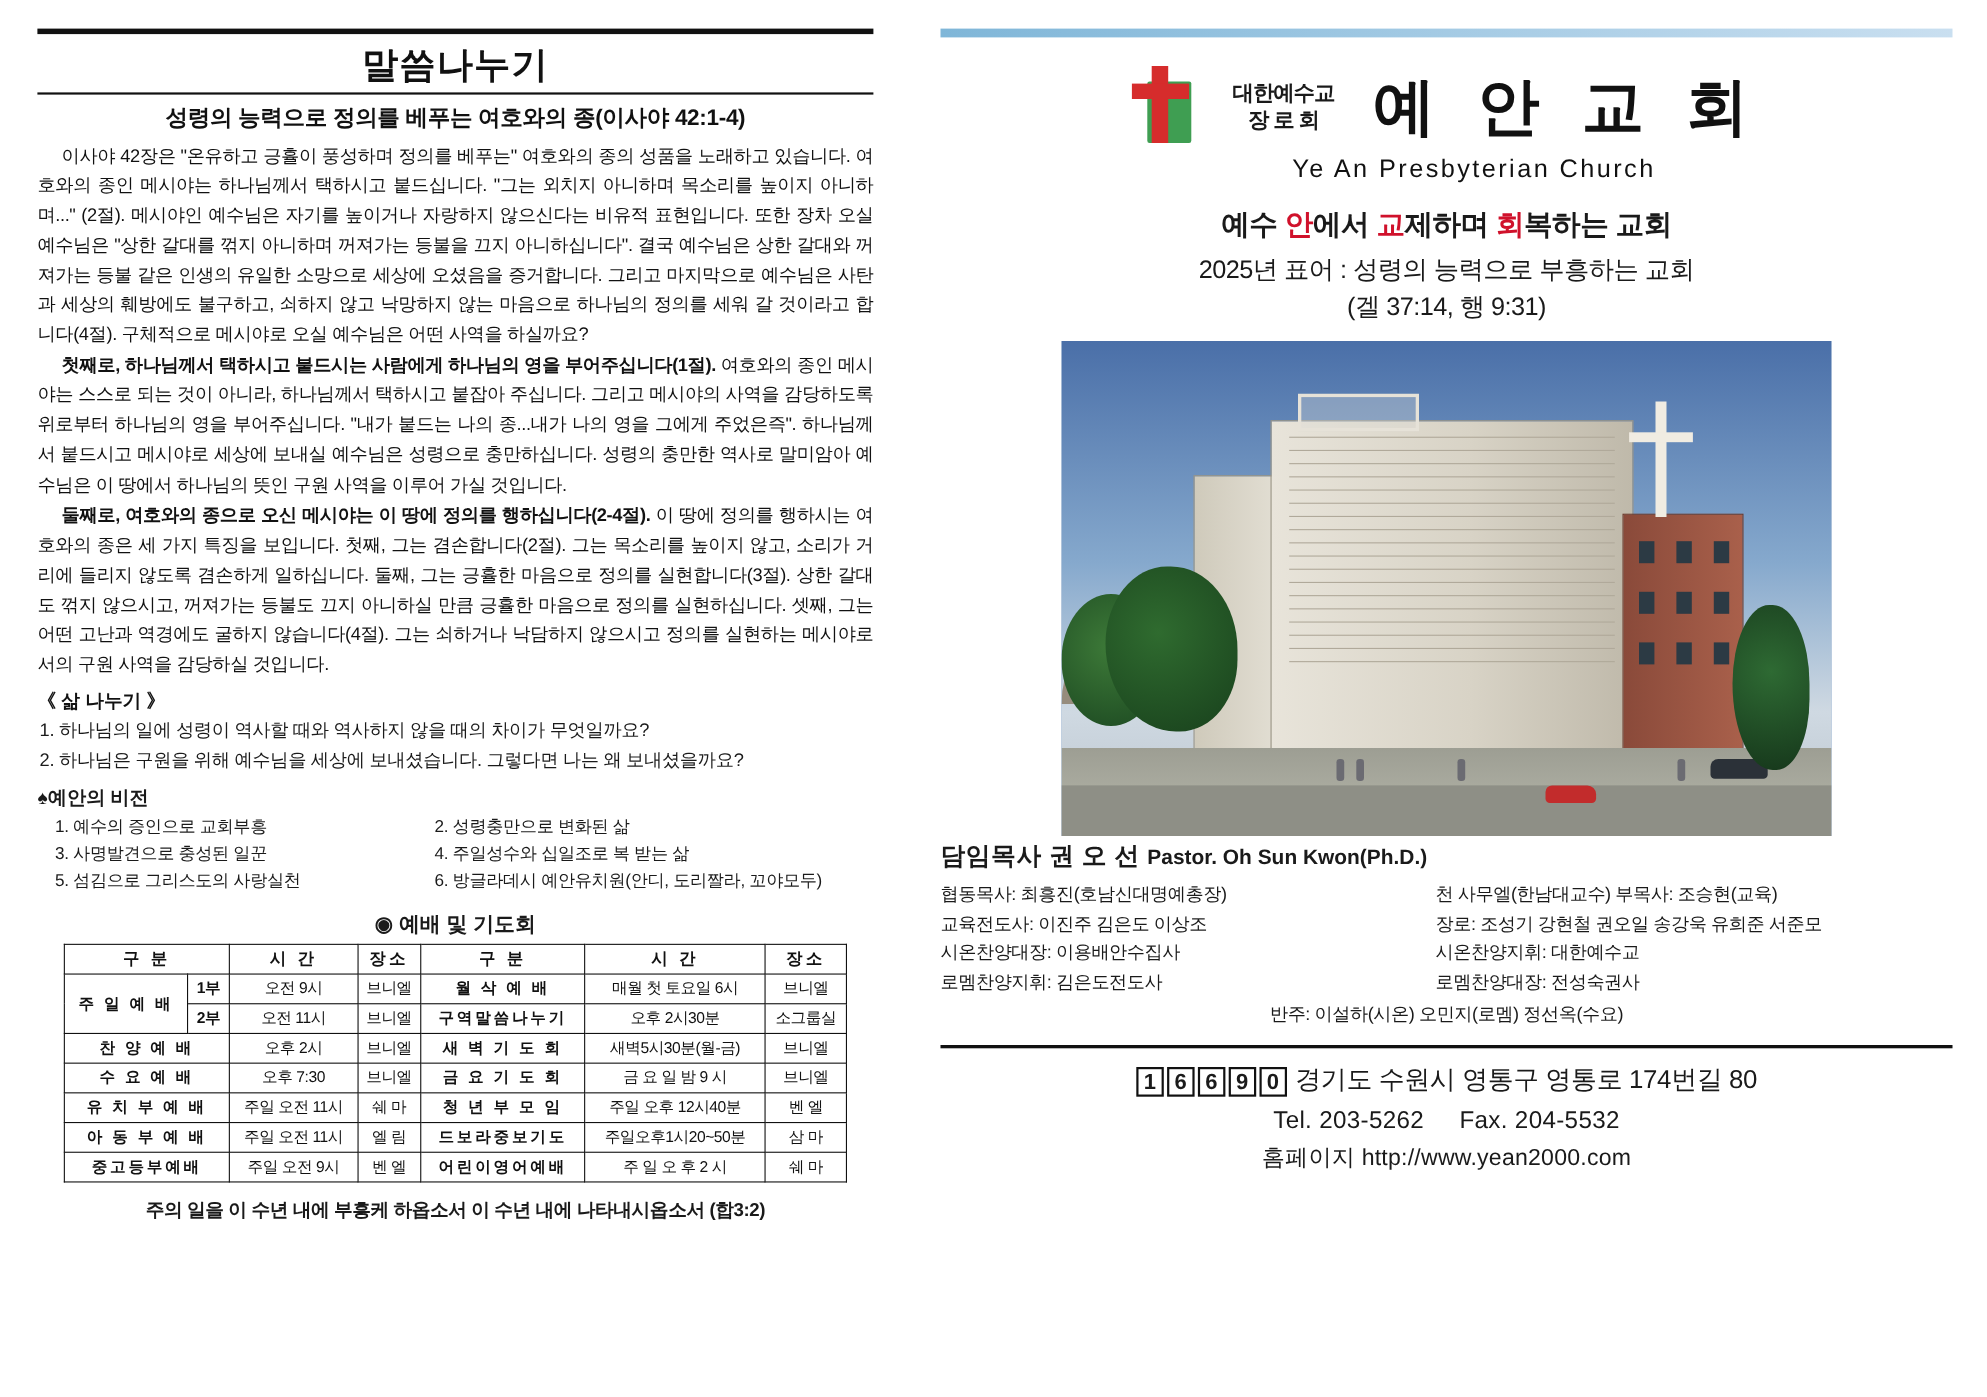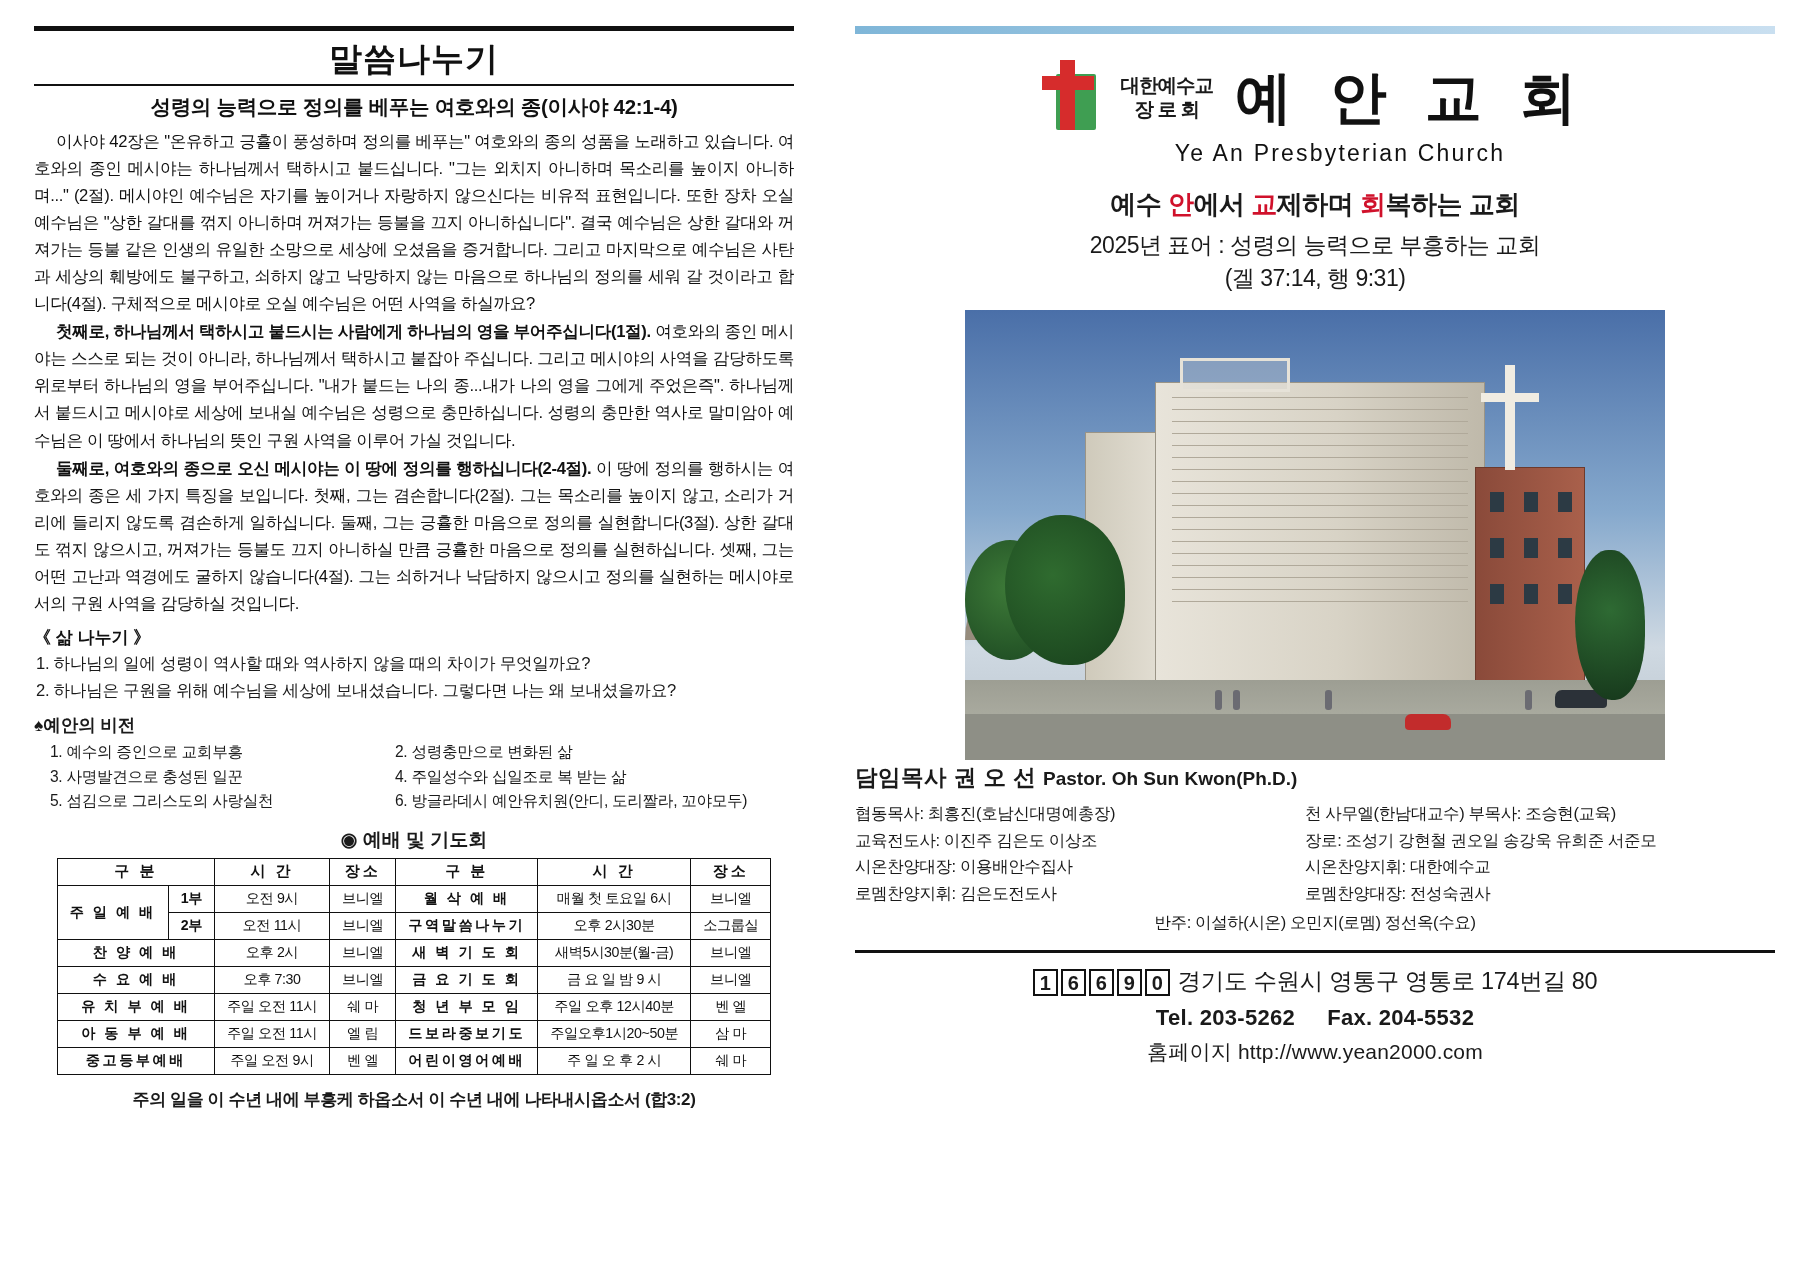--- a/index.html
+++ b/index.html
@@ -48,42 +48,42 @@
   }
 
   .table-head {
     text-align:center; font-size:19px; font-weight:bold; margin:13px 0 5px;
   }
   table.svc {
     border-collapse:collapse; width:712px; margin:0 auto;
     font-size:14.2px; letter-spacing:-0.4px;
   }
   table.svc th, table.svc td {
-    border:1.6px solid #111; padding:3px 12px; text-align:center;
+    border:1.6px solid #111; padding:3px 2px; text-align:center;
     color:#111; height:27px; white-space:nowrap;
   }
   table.svc th { font-weight:bold; font-size:15px; letter-spacing:3px; }
   table.svc td.lbl { font-weight:bold; letter-spacing:2.5px; }
   table.svc td.sub { width:38px; font-weight:bold; }
   .footer-verse {
     text-align:center; font-size:17px; font-weight:bold; margin-top:13px;
     letter-spacing:-0.4px;
   }
 
   
   .right { position:absolute; left:855px; top:26px; width:920px; }
   .vol-row {
     display:flex; justify-content:space-between; align-items:baseline;
     font-size:19px; padding:0 8px 0 6px; margin-bottom:22px;
   }
   .band {
     height:8px; background:linear-gradient(to right,#7fb6d8,#c9dff0);
     margin-bottom:10px;
   }
-  .logo-row { display:flex; align-items:center; justify-content:center; gap:16px; margin-top:26px; }
+  .logo-row { display:flex; align-items:center; justify-content:center; gap:29px; margin-top:26px; }
   .cross-emblem { width:62px; height:74px; position:relative; }
   .cross-emblem .green {
     position:absolute; left:14px; top:14px; width:40px; height:56px;
     background:#3f9e52; border-radius:2px;
   }
   .cross-emblem .vbar {
     position:absolute; left:18px; top:0; width:15px; height:70px; background:#d62c2c;
   }
   .cross-emblem .hbar {
     position:absolute; left:0; top:16px; width:52px; height:14px; background:#d62c2c;
@@ -170,21 +170,21 @@
   .staff-grid { display:grid; grid-template-columns:450px 1fr; }
   .staff-center { text-align:center; margin-top:2px; font-size:16.5px; }
   .hr-thick { height:3px; background:#111; margin:14px 0 12px; }
 
   .addr { text-align:center; font-size:23.5px; letter-spacing:-0.3px; }
   .zip { display:inline-flex; gap:3px; margin-right:8px; vertical-align:-1px; }
   .zip span {
     display:inline-block; width:25px; height:27px; border:2px solid #111;
     font-size:20px; line-height:24px; text-align:center; font-weight:bold;
   }
-  .tel { text-align:center; font-size:22px; margin-top:8px; letter-spacing:0.3px;font-weight:bold; }
+  .tel { text-align:center; font-size:22px; margin-top:8px; letter-spacing:0.3px; }
   .home { text-align:center; font-size:21px; margin-top:7px; letter-spacing:0.2px; }
 </style>
 </head>
 <body>
 
 <div class="page">
 
   <div class="left">
     <div class="rule-top"></div>
     <div class="sermon-title">말씀나누기</div>

